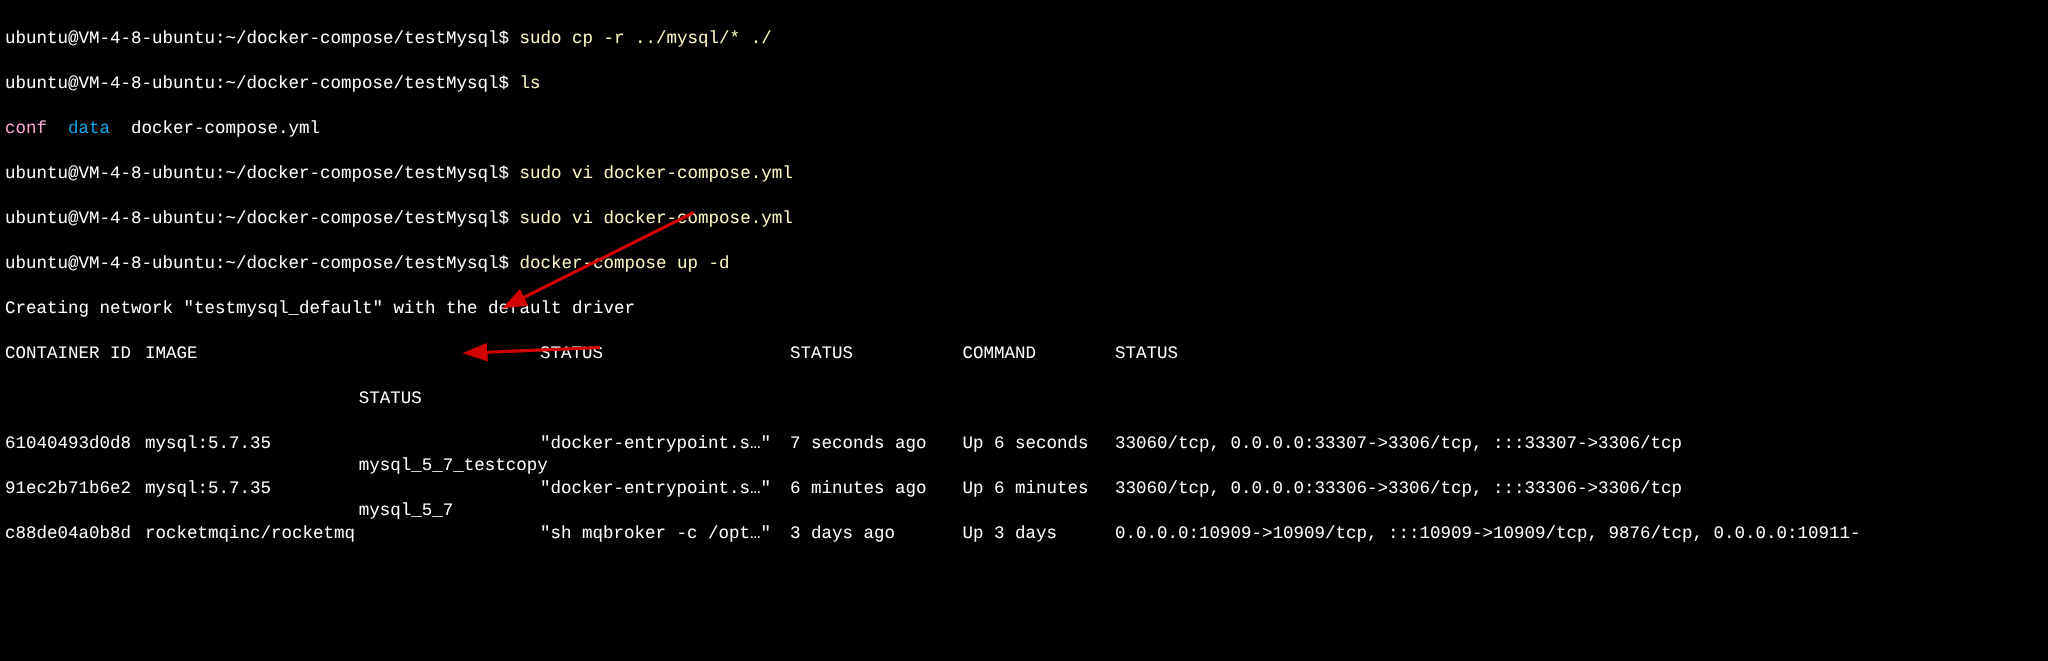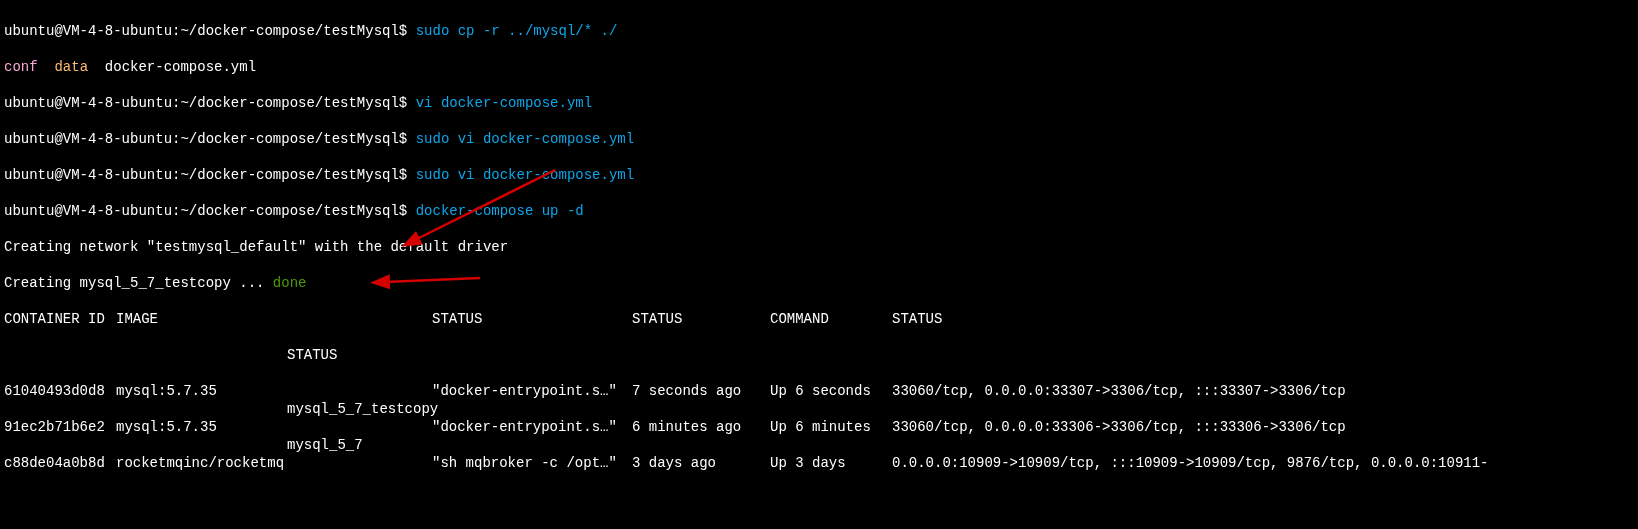--- a/index.html
+++ b/index.html
@@ -1,36 +1,35 @@
 <!DOCTYPE html>
 <html><head>
 <meta charset="utf-8">
 <style>
   html,body{margin:0;padding:0;background:#000;color:#fff;font-family:Consolas,"Courier New",monospace;font-size:14px;line-height:18px;width:1638px;}
   .term{padding:4px 4px 0 4px;white-space:pre;position:relative;}
-  .cmd{color:#0ea5e9}
+  .cmd{color:#fef9c3}
   .dir-cyan{color:#f9a8d4}
-  .dir-blue{color:#fdba74}
+  .dir-blue{color:#0ea5e9}
   .done{color:#4e9a06}
   .arrow{position:absolute;pointer-events:none;}
   .row{display:block;}
   svg{overflow:visible}
 </style>
 </head>
 <body>
 
 <div class="term">
 <span class="row"><span>ubuntu@VM-4-8-ubuntu:~/docker-compose/testMysql$</span> <span class="cmd">sudo cp -r ../mysql/* ./</span></span>
+<span class="row"><span>ubuntu@VM-4-8-ubuntu:~/docker-compose/testMysql$</span> <span class="cmd">ls</span></span>
 <span class="row"><span class="dir-cyan">conf</span>  <span class="dir-blue">data</span>  <span>docker-compose.yml</span></span>
-<span class="row"><span>ubuntu@VM-4-8-ubuntu:~/docker-compose/testMysql$</span> <span class="cmd">vi docker-compose.yml</span></span>
 <span class="row"><span>ubuntu@VM-4-8-ubuntu:~/docker-compose/testMysql$</span> <span class="cmd">sudo vi docker-compose.yml</span></span>
 <span class="row"><span>ubuntu@VM-4-8-ubuntu:~/docker-compose/testMysql$</span> <span class="cmd">sudo vi docker-compose.yml</span></span>
 <span class="row"><span>ubuntu@VM-4-8-ubuntu:~/docker-compose/testMysql$</span> <span class="cmd">docker-compose up -d</span></span>
 <span class="row">Creating network "testmysql_default" with the default driver</span>
-<span class="row"><span>Creating mysql_5_7_testcopy ... </span><span class="done">done</span></span>
 <span class="row"><span style="display:inline-block;width:112px">CONTAINER ID</span><span style="display:inline-block;width:316px">IMAGE</span><span style="display:inline-block;width:200px">STATUS</span><span style="display:inline-block;width:138px">STATUS</span><span style="display:inline-block;width:122px">COMMAND</span><span>STATUS</span></span>
 <span class="row"><span style="display:inline-block;width:283px"></span><span>STATUS</span></span>
 <div id="ps-rows"><span class="row"><span style="display:inline-block;width:112px">61040493d0d8</span><span style="display:inline-block;width:316px">mysql:5.7.35</span><span style="display:inline-block;width:200px">"docker-entrypoint.s…"</span><span style="display:inline-block;width:138px">7 seconds ago</span><span style="display:inline-block;width:122px">Up 6 seconds</span><span>33060/tcp, 0.0.0.0:33307-&gt;3306/tcp, :::33307-&gt;3306/tcp</span></span><span class="row"><span style="display:inline-block;width:283px"></span>mysql_5_7_testcopy</span><span class="row"><span style="display:inline-block;width:112px">91ec2b71b6e2</span><span style="display:inline-block;width:316px">mysql:5.7.35</span><span style="display:inline-block;width:200px">"docker-entrypoint.s…"</span><span style="display:inline-block;width:138px">6 minutes ago</span><span style="display:inline-block;width:122px">Up 6 minutes</span><span>33060/tcp, 0.0.0.0:33306-&gt;3306/tcp, :::33306-&gt;3306/tcp</span></span><span class="row"><span style="display:inline-block;width:283px"></span>mysql_5_7</span><span class="row"><span style="display:inline-block;width:112px">c88de04a0b8d</span><span style="display:inline-block;width:316px">rocketmqinc/rocketmq</span><span style="display:inline-block;width:200px">"sh mqbroker -c /opt…"</span><span style="display:inline-block;width:138px">3 days ago</span><span style="display:inline-block;width:122px">Up 3 days</span><span>0.0.0.0:10909-&gt;10909/tcp, :::10909-&gt;10909/tcp, 9876/tcp, 0.0.0.0:10911-</span></span></div>
 
 
 
 
 
 <svg class="arrow" style="left:395px;top:158px" width="170" height="100">
   <defs>

